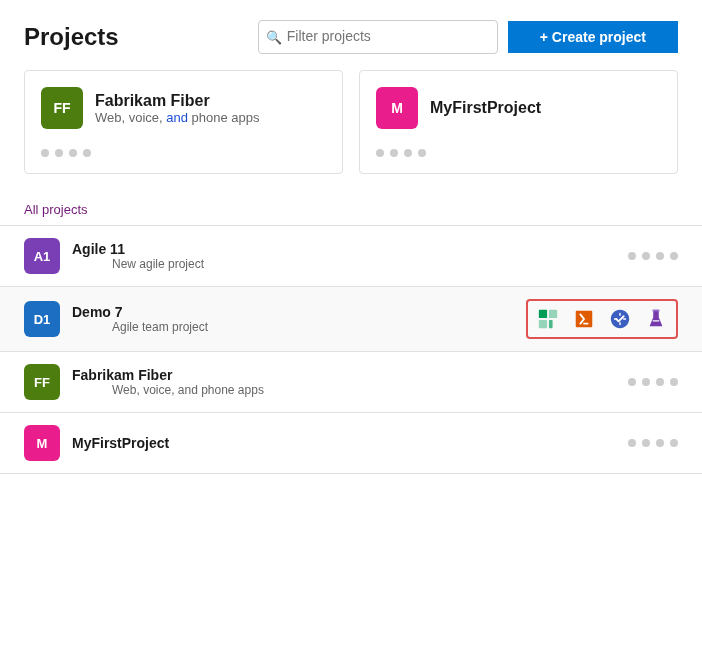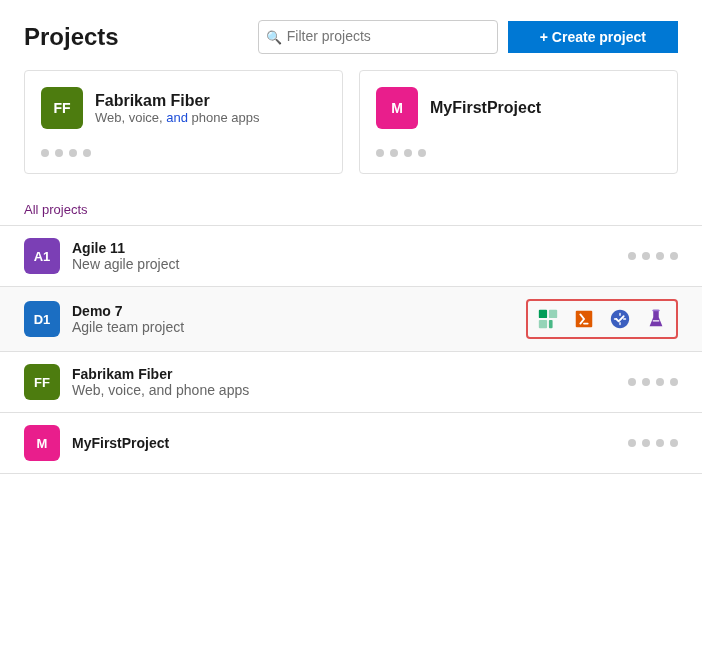--- a/index.html
+++ b/index.html
@@ -182,22 +182,23 @@
       flex: 1;
     }
 
     .row-name {
       font-size: 14px;
       font-weight: 600;
       color: #1a1a1a;
     }
 
     .row-desc {
-      font-size: 14px;
+      font-size: 12px;
       color: #666;
+      margin-left: 40px;
     }
 
     .row-dots {
       display: flex;
       gap: 6px;
     }
 
     
     .demo-row {
       background: #f9f9f9;

